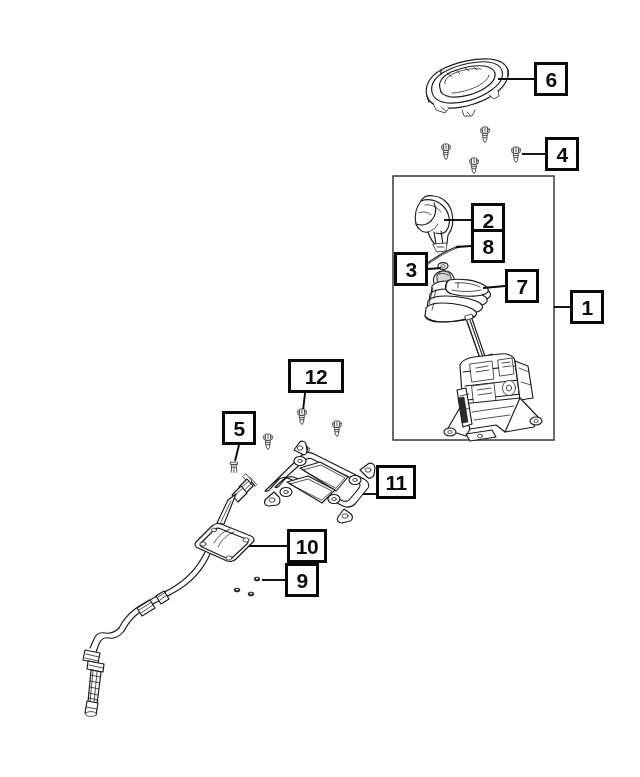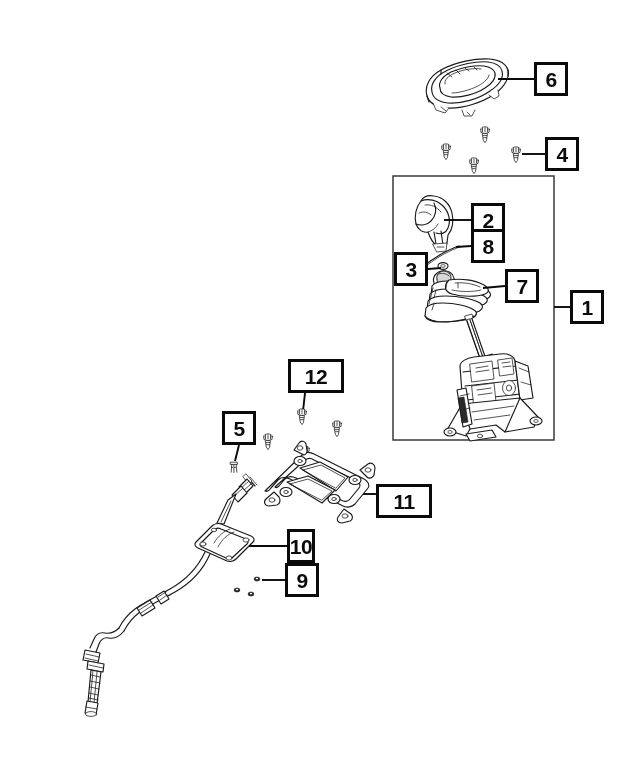--- a/index.html
+++ b/index.html
@@ -416,19 +416,19 @@
   <div class="callout" style="left:222px; top:411px;">5</div>
 
   <div class="callout" style="left:534px; top:62px;">6</div>
 
   <div class="callout" style="left:505px; top:269px;">7</div>
 
   <div class="callout" style="left:471px; top:229px;">8</div>
 
   <div class="callout" style="left:285px; top:563px;">9</div>
 
-  <div class="callout" style="left:287px; top:529px; width:28px;">10</div>
-
-  <div class="callout" style="left:376px; top:484px; width:56px;">11</div>
+  <div class="callout" style="left:287px; top:529px; width:40px;">10</div>
+
+  <div class="callout" style="left:376px; top:465px; width:40px;">11</div>
 
   <div class="callout" style="left:288px; top:359px; width:56px;">12</div>
 
 </div>
 
 </body></html>

